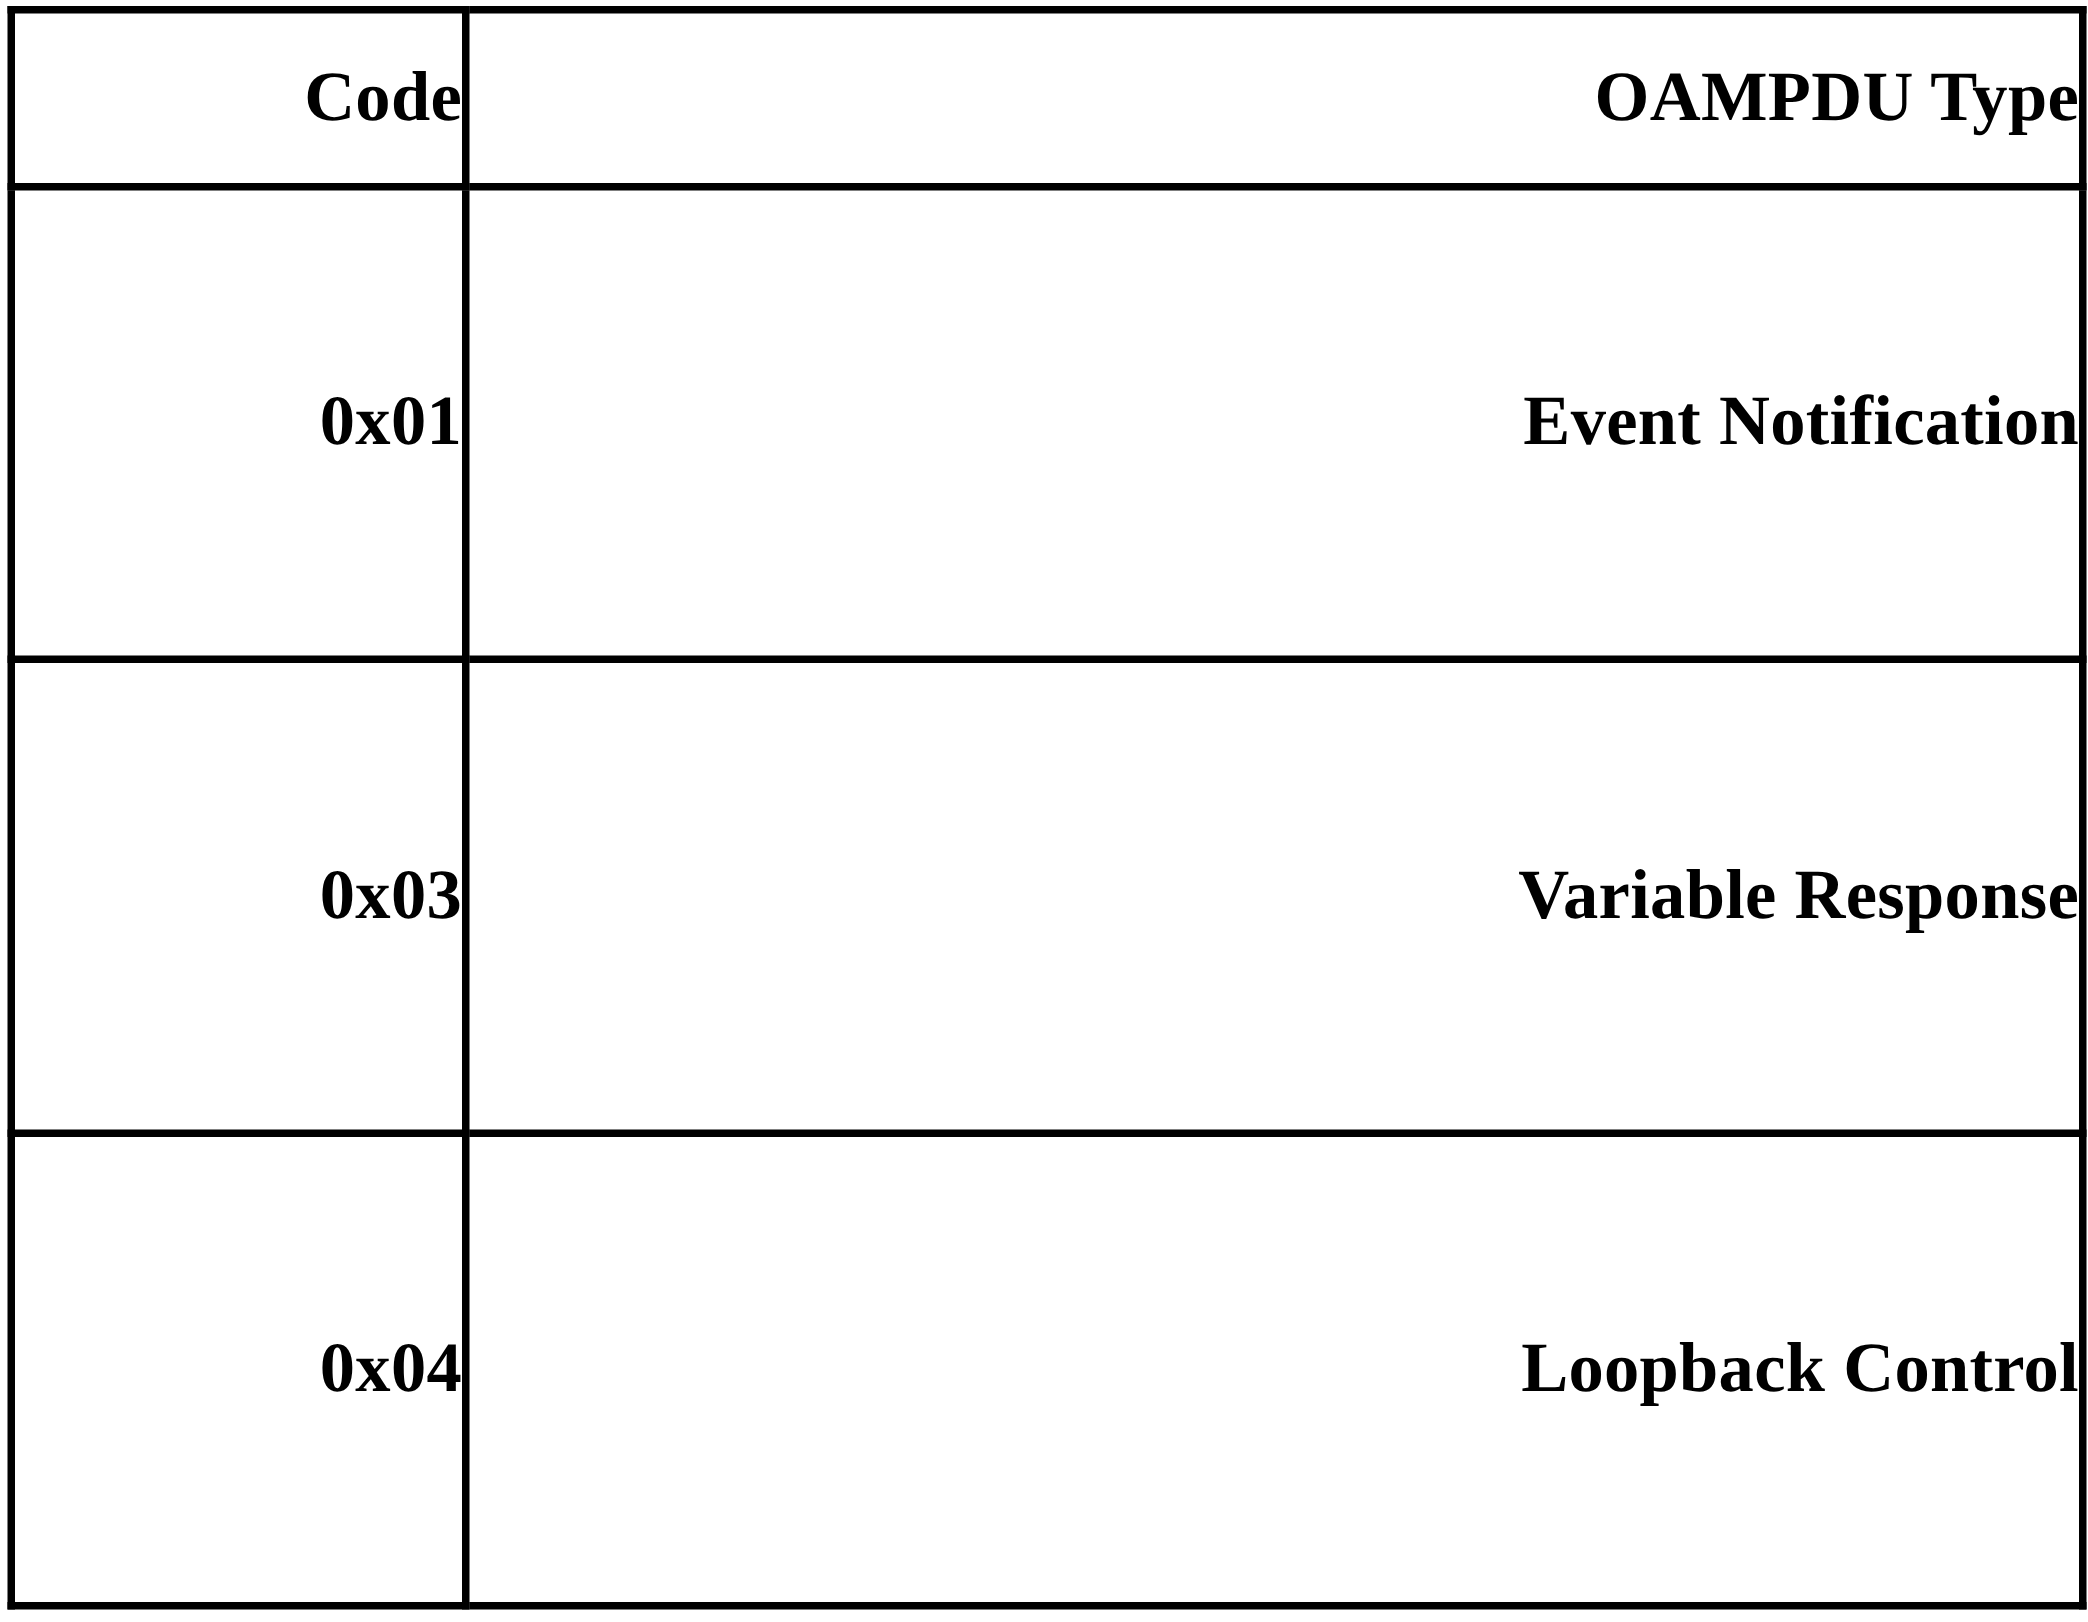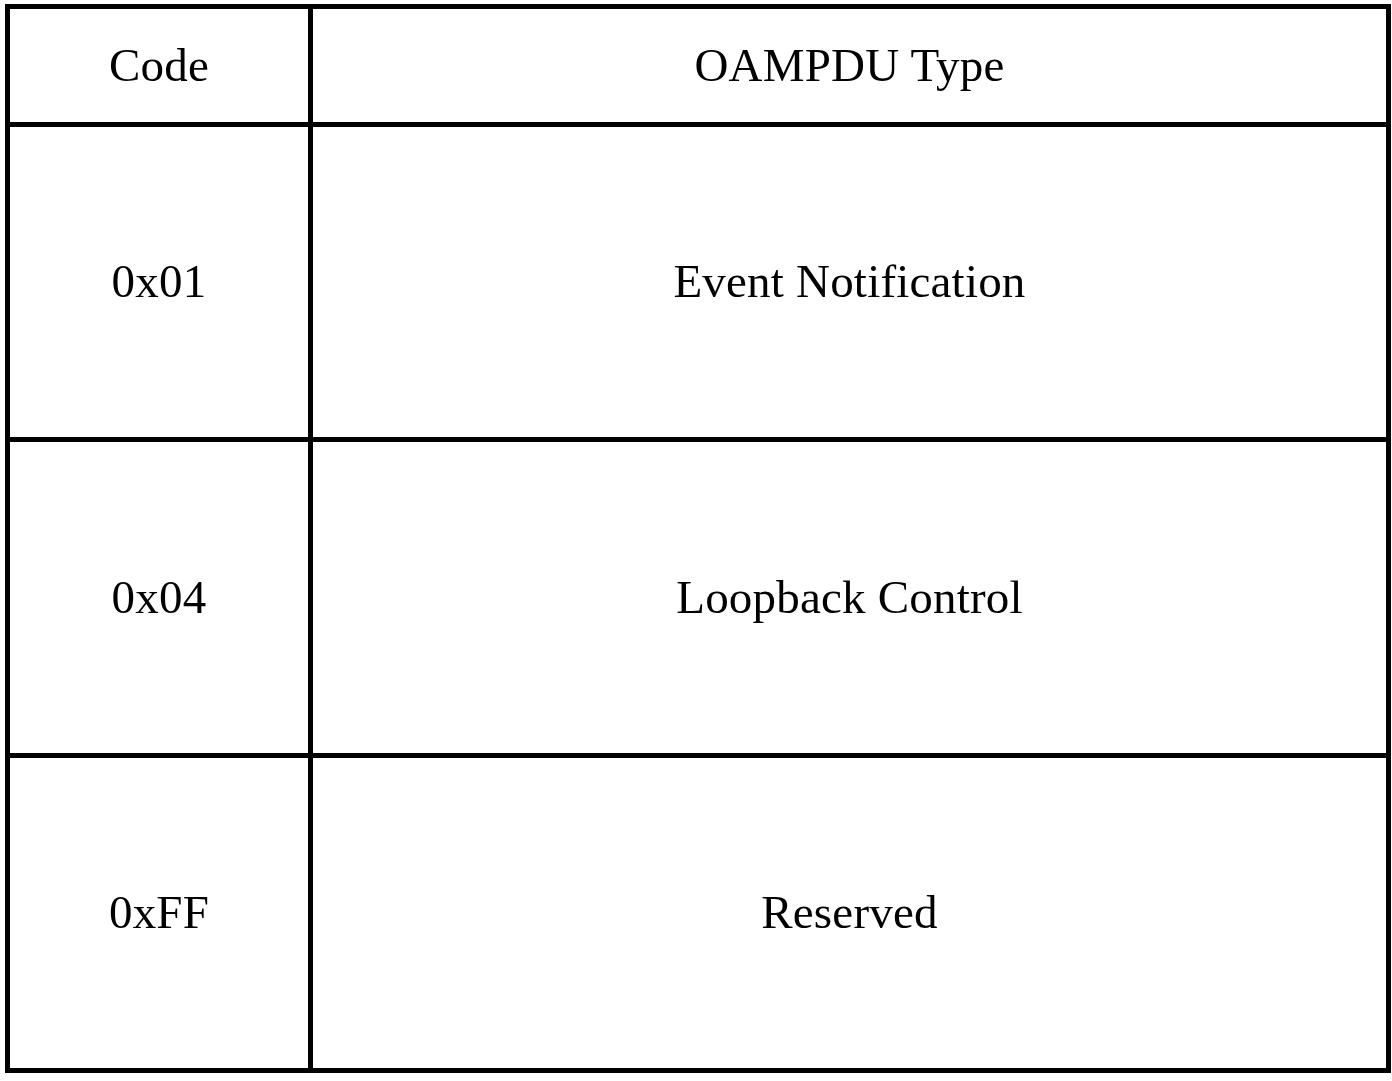--- a/index.html
+++ b/index.html
@@ -33,25 +33,25 @@
     table-layout: fixed;
     background: #ffffff;
   }
 
   .oam-table col.col-code  { width: 303px; }
   .oam-table col.col-type  { width: 1078px; }
 
   .oam-table td,
   .oam-table th {
     border: 5px solid #000000;
-    text-align: center;
+    text-align: right;
     vertical-align: middle;
     padding: 0;
     background: #ffffff;
-    font-weight: normal;
+    font-weight: bold;
     line-height: 1.05;
     letter-spacing: 0.2px;
   }
 
   
   .oam-table .header-row th {
     height: 113px;
     font-size: 47px;
   }
 
@@ -95,29 +95,29 @@
 
     <tbody>
 
 
       <tr class="data-row">
         <td class="cell-code">0x01</td>
         <td class="cell-type">Event Notification</td>
       </tr>
 
 
+      <tr class="data-row">
+        <td class="cell-code">0x03</td>
+        <td class="cell-type">Variable Response</td>
+      </tr>
 
       <tr class="data-row">
         <td class="cell-code">0x04</td>
         <td class="cell-type">Loopback Control</td>
       </tr>
 
 
 
-      <tr class="data-row">
-        <td class="cell-code">0xFF</td>
-        <td class="cell-type">Reserved</td>
-      </tr>
 
     </tbody>
   </table>
 
 </div>
 
 </body></html>

